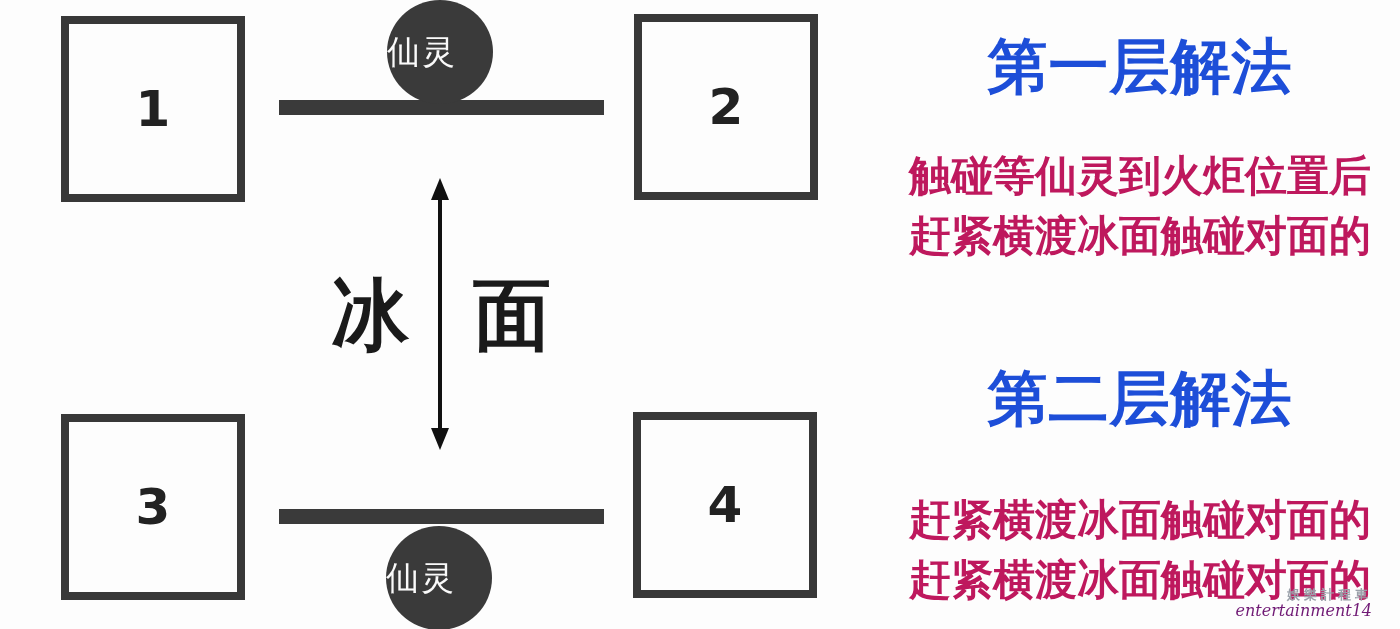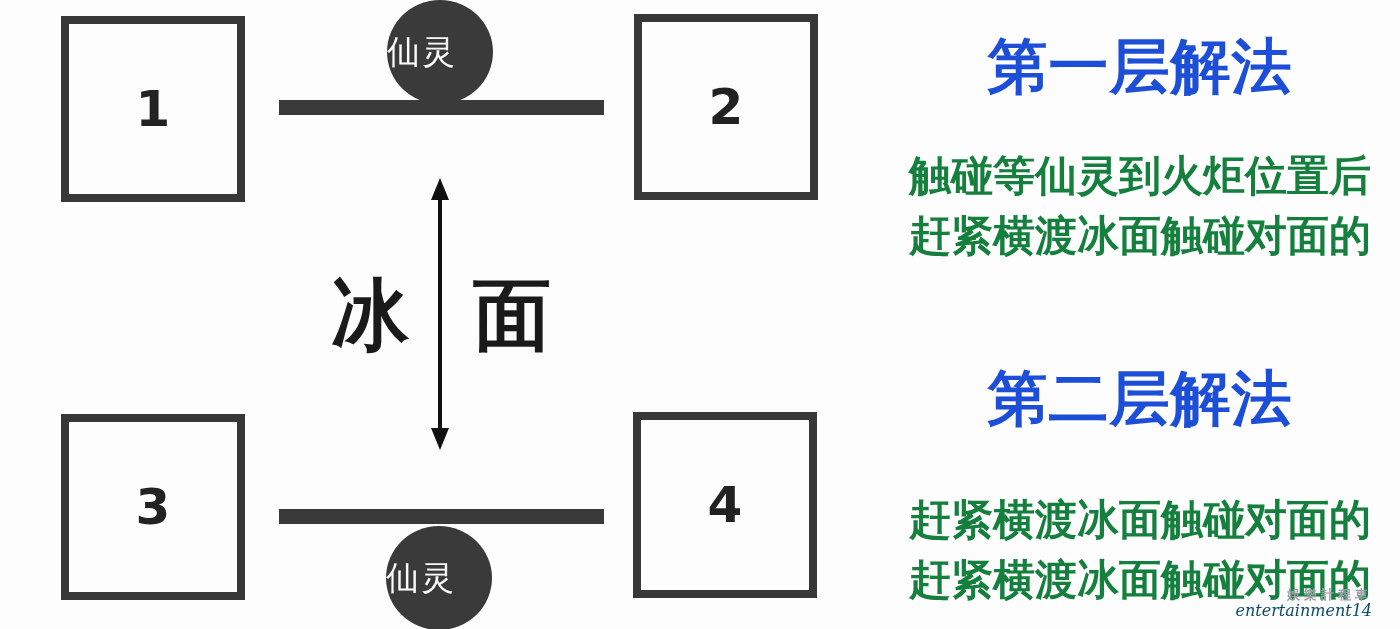--- a/index.html
+++ b/index.html
@@ -86,21 +86,21 @@
     color: #1d4ed8;
     line-height: 1;
   }
   .sol-title-1 { top: 36px; }
   .sol-title-2 { top: 368px; }
   .sol-body {
     position: absolute;
     left: 0; width: 100%;
     font-size: 42px;
     font-weight: 700;
-    color: #15803d;
+    color: #be185d;
     line-height: 60px;
     white-space: nowrap;
   }
   .sol-body-1 { top: 146px; }
   .sol-body-2 { top: 490px; }
 
   
   .watermark {
     position: absolute;
     right: 28px; top: 588px;
@@ -110,21 +110,21 @@
   .wm-cn {
     font-size: 13px;
     letter-spacing: 4px;
     color: #9aa0a9;
     font-weight: 600;
   }
   .wm-en {
     font-size: 16px;
     font-style: italic;
     font-family: "DejaVu Serif", "Liberation Serif", serif;
-    color: #0c4a6e;
+    color: #701a75;
   }
 </style>
 </head>
 <body>
 
 <div class="stage">
 
   <div class="sq sq1">
     <span class="num">1</span>
   </div>

